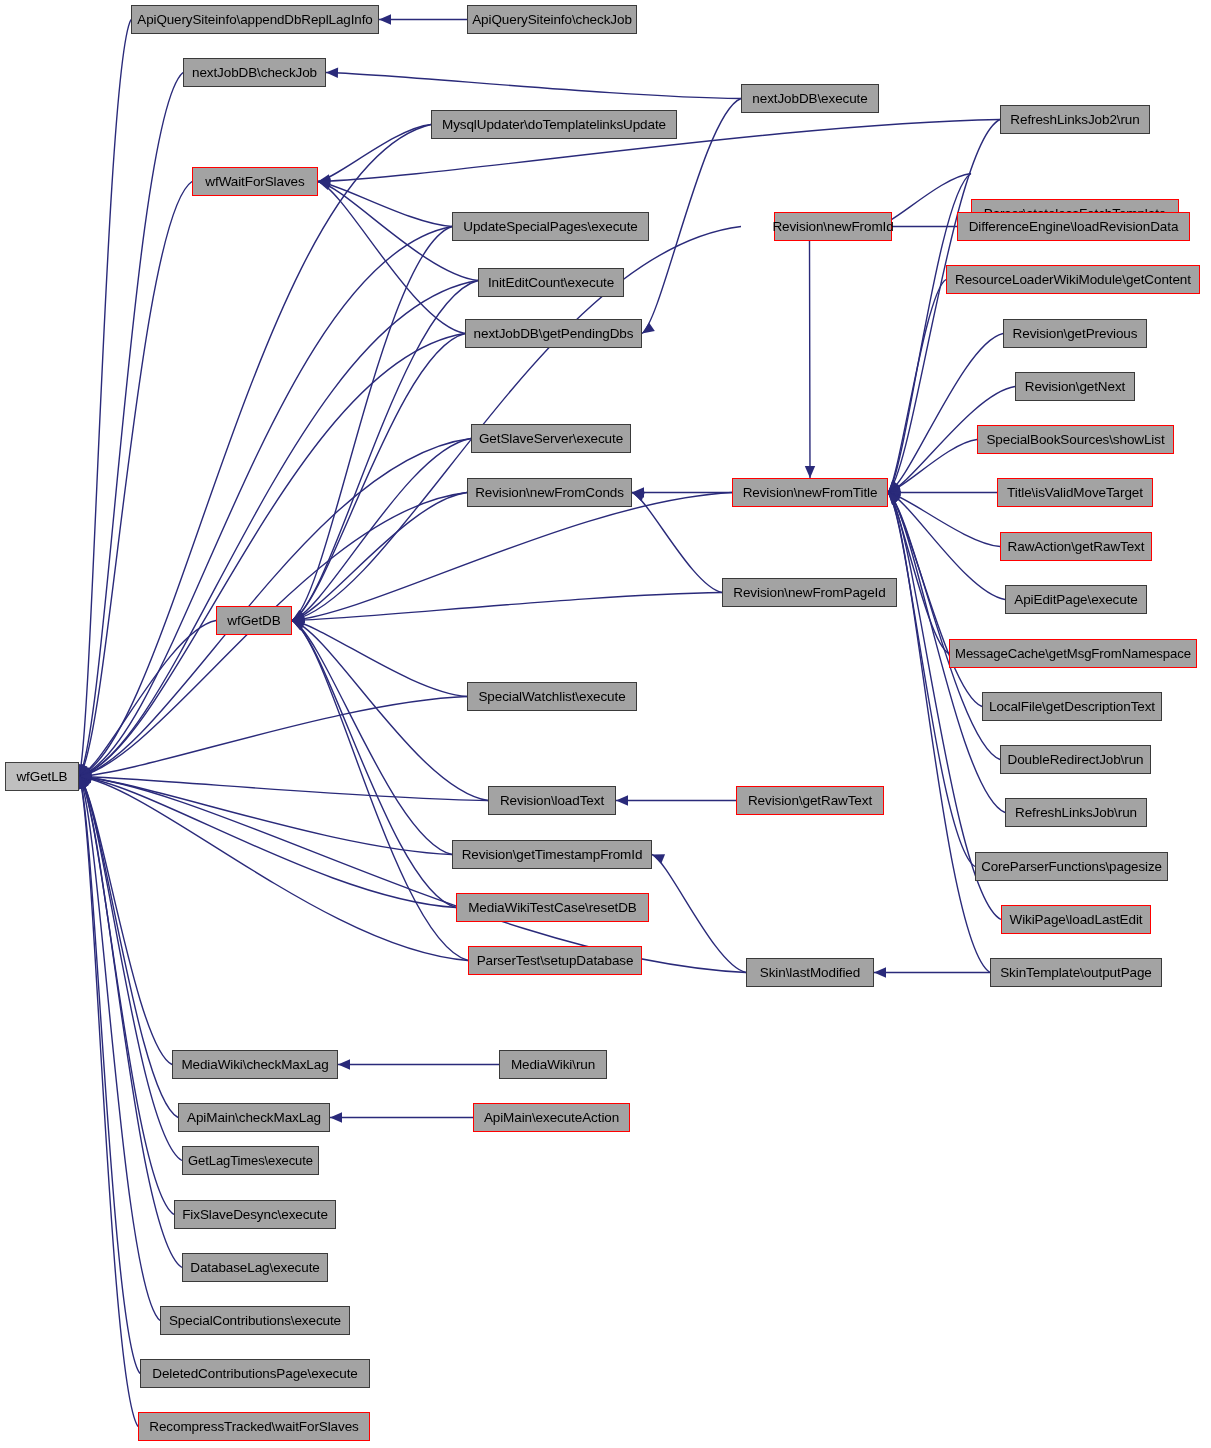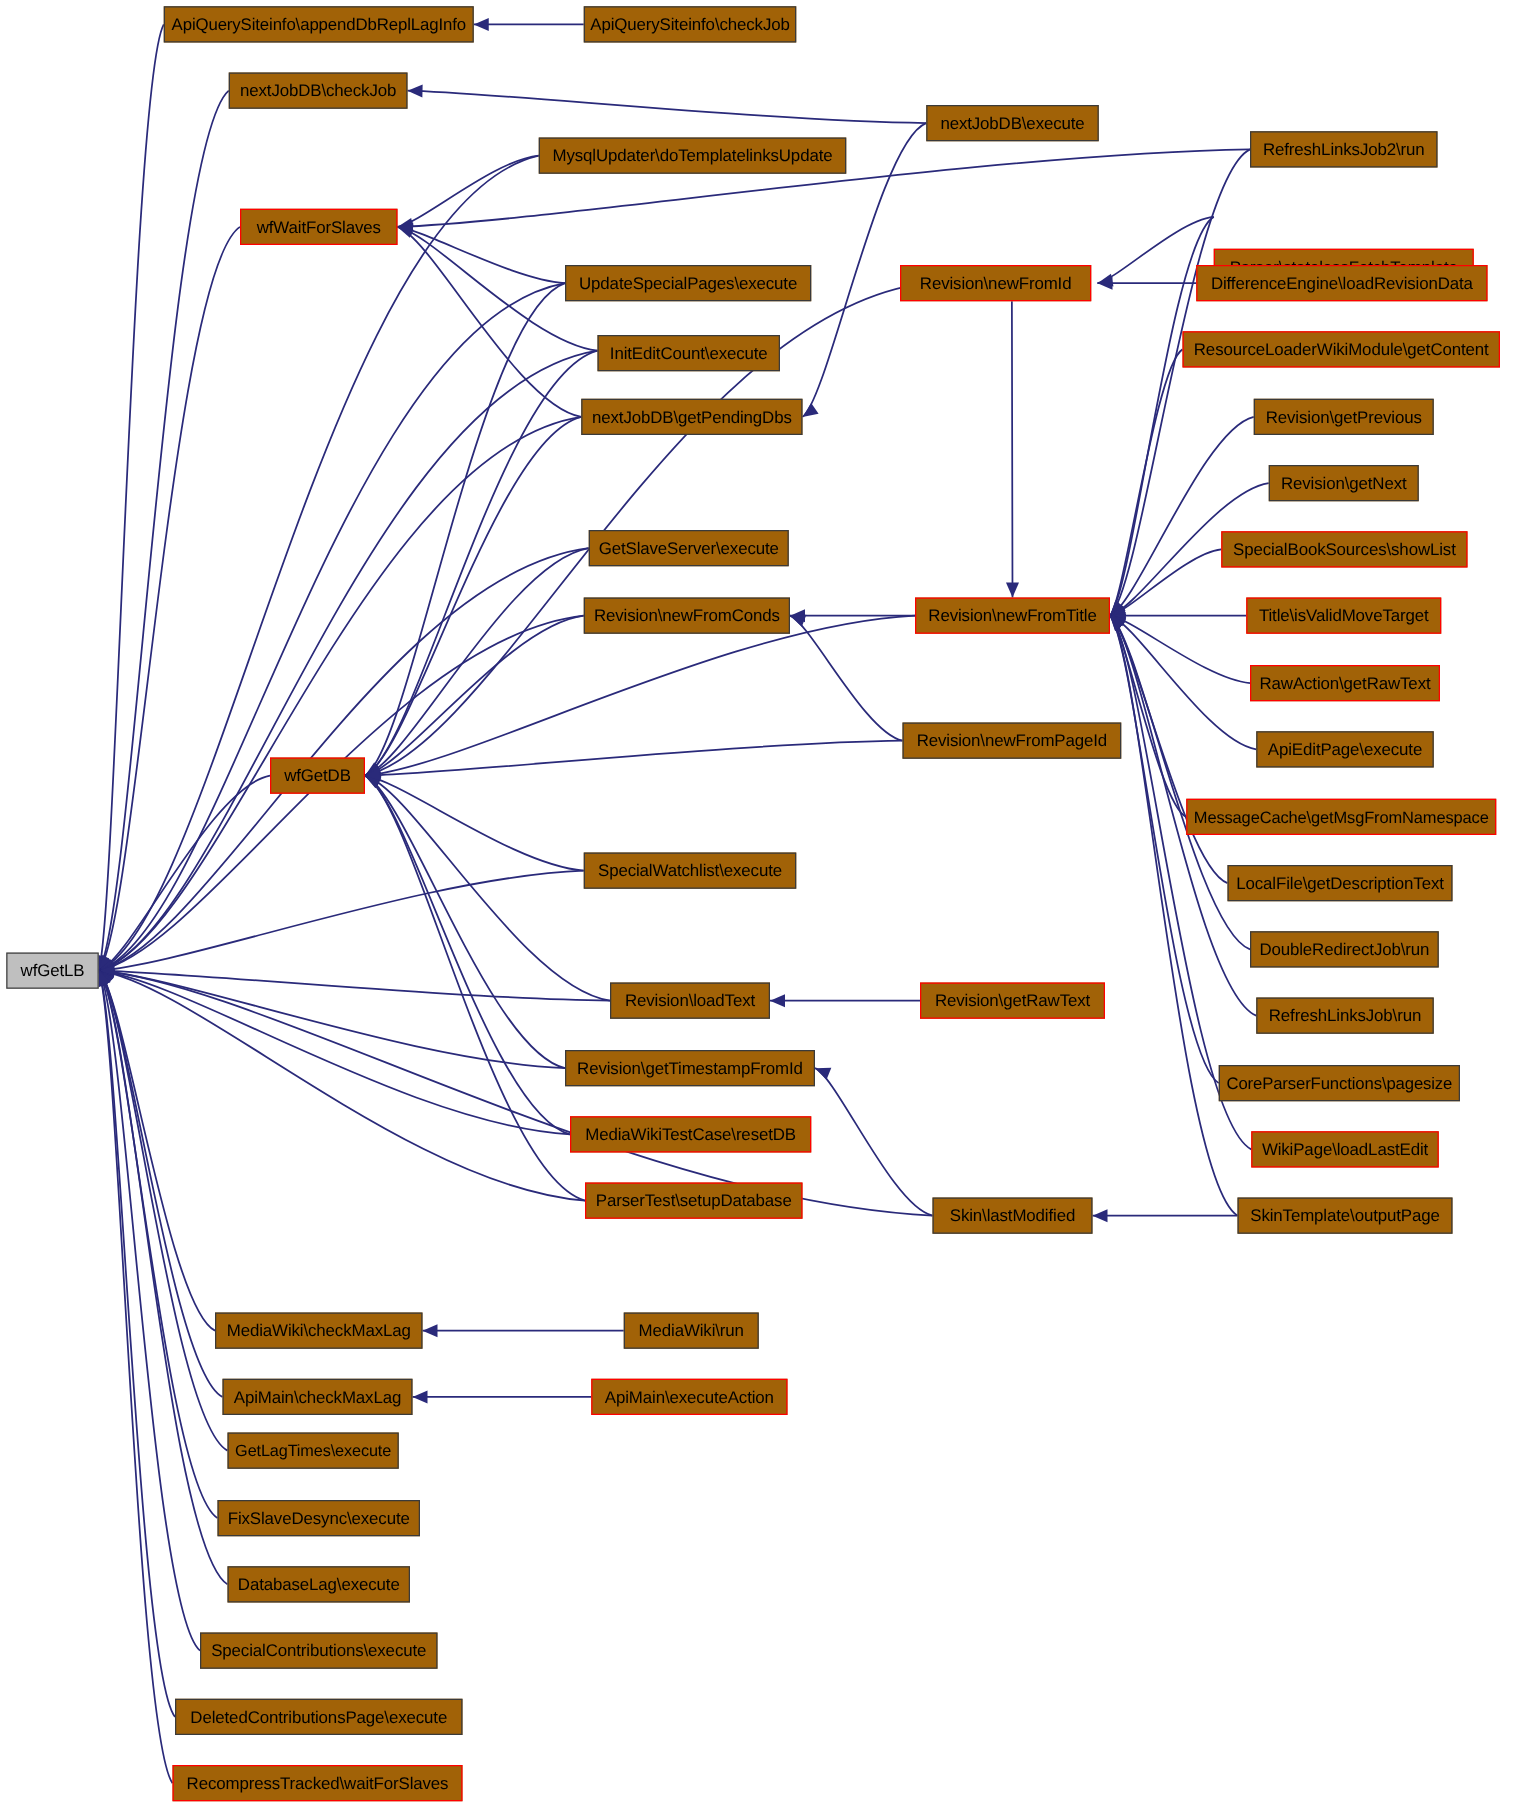--- a/index.html
+++ b/index.html
@@ -31,21 +31,21 @@
     stroke: #2a2a7a;
     stroke-width: 1.4;
   }
   .arrow-head {
     fill: #2a2a7a;
     stroke: none;
   }
   .node-box {
     position: absolute;
     box-sizing: border-box;
-    background: #a16207;
+    background: #a3a3a3;
     border: 1px solid #3a3a3a;
     display: flex;
     align-items: center;
     justify-content: center;
     font-size: 13.5px;
     color: #000000;
     white-space: nowrap;
     letter-spacing: -0.1px;
     line-height: 1;
   }
@@ -233,21 +233,21 @@
       </div>
       <div class="node-box red" style="left: 192px; top: 167px; width: 126px; height: 29px;">
         <span class="node-label">wfWaitForSlaves</span>
       </div>
       <div class="node-box red" style="left: 971px; top: 159px; width: 208px; height: 29px; margin-top: 40px;">
         <span class="node-label">Parser\statelessFetchTemplate</span>
       </div>
       <div class="node-box" style="left: 452px; top: 212px; width: 197px; height: 29px;">
         <span class="node-label">UpdateSpecialPages\execute</span>
       </div>
-      <div class="node-box red" style="left: 720px; top: 212px; width: 153px; height: 29px;">
+      <div class="node-box red" style="left: 774px; top: 212px; width: 118px; height: 29px;">
         <span class="node-label">Revision\newFromId</span>
       </div>
       <div class="node-box red" style="left: 957px; top: 212px; width: 233px; height: 29px;">
         <span class="node-label">DifferenceEngine\loadRevisionData</span>
       </div>
       <div class="node-box" style="left: 478px; top: 268px; width: 146px; height: 29px;">
         <span class="node-label">InitEditCount\execute</span>
       </div>
       <div class="node-box red" style="left: 946px; top: 265px; width: 254px; height: 29px;">
         <span class="node-label">ResourceLoaderWikiModule\getContent</span>

